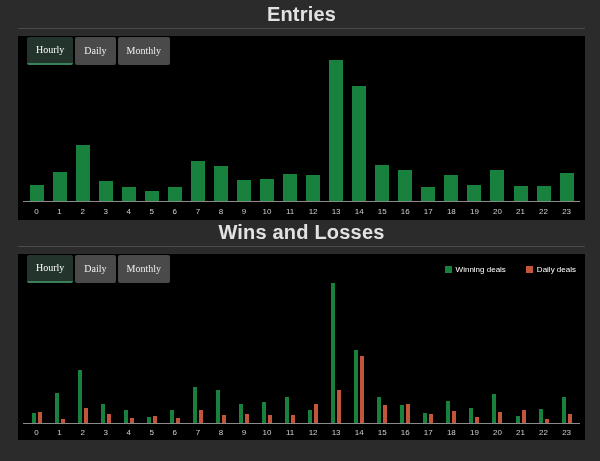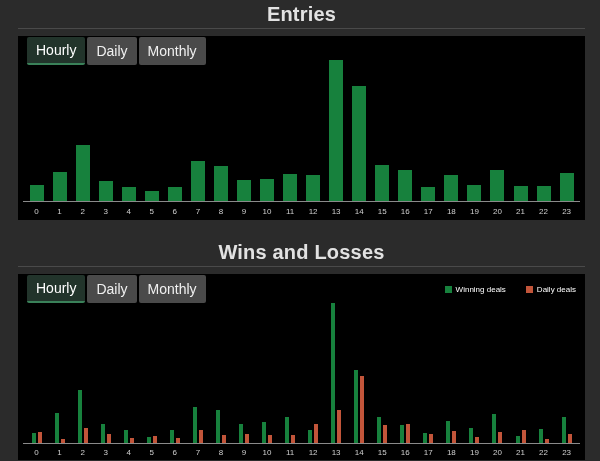--- a/index.html
+++ b/index.html
@@ -21,22 +21,22 @@
     margin-top:7px; background:#000; padding:7px 4px 0 4px;
   }
   .panel.second { margin-top:7px; }
 
   .toolbar {
     height:16px; display:flex; align-items:center;
     justify-content:space-between; padding:0 5px;
   }
   .tabs { display:flex; gap:2px; }
   .tab {
-    font-family:Liberation Sans, sans-serif;
-    font-size:14px; line-height:12px; color:#f0f0f0;
+    font-family:Liberation Serif, serif;
+    font-size:10px; line-height:12px; color:#f0f0f0;
     background:#4a4a4a; border:none; border-radius:2px;
     height:28px; padding:0 9px; cursor:pointer;
   }
   .tab.active {
     background:#22342b; color:#ffffff;
     border-bottom:2px solid #3a8159;
   }
 
   .legend { display:flex; gap:20px; align-items:center; }
   .legend-item { display:flex; align-items:center; gap:4px; cursor:pointer; }
@@ -174,21 +174,21 @@
         <div class="axis-label">17</div>
         <div class="axis-label">18</div>
         <div class="axis-label">19</div>
         <div class="axis-label">20</div>
         <div class="axis-label">21</div>
         <div class="axis-label">22</div>
         <div class="axis-label">23</div>
       </div>
   </div>
 
-  <div class="section-title" style="margin-top:24px">Wins and Losses</div>
+  <div class="section-title" style="margin-top:4px">Wins and Losses</div>
   <div class="rule"></div>
 
   <div class="panel second">
     <div class="toolbar">
       <div class="tabs">
         <button class="tab active">Hourly</button>
         <button class="tab">Daily</button>
         <button class="tab">Monthly</button>
       </div>
       <div class="legend">

